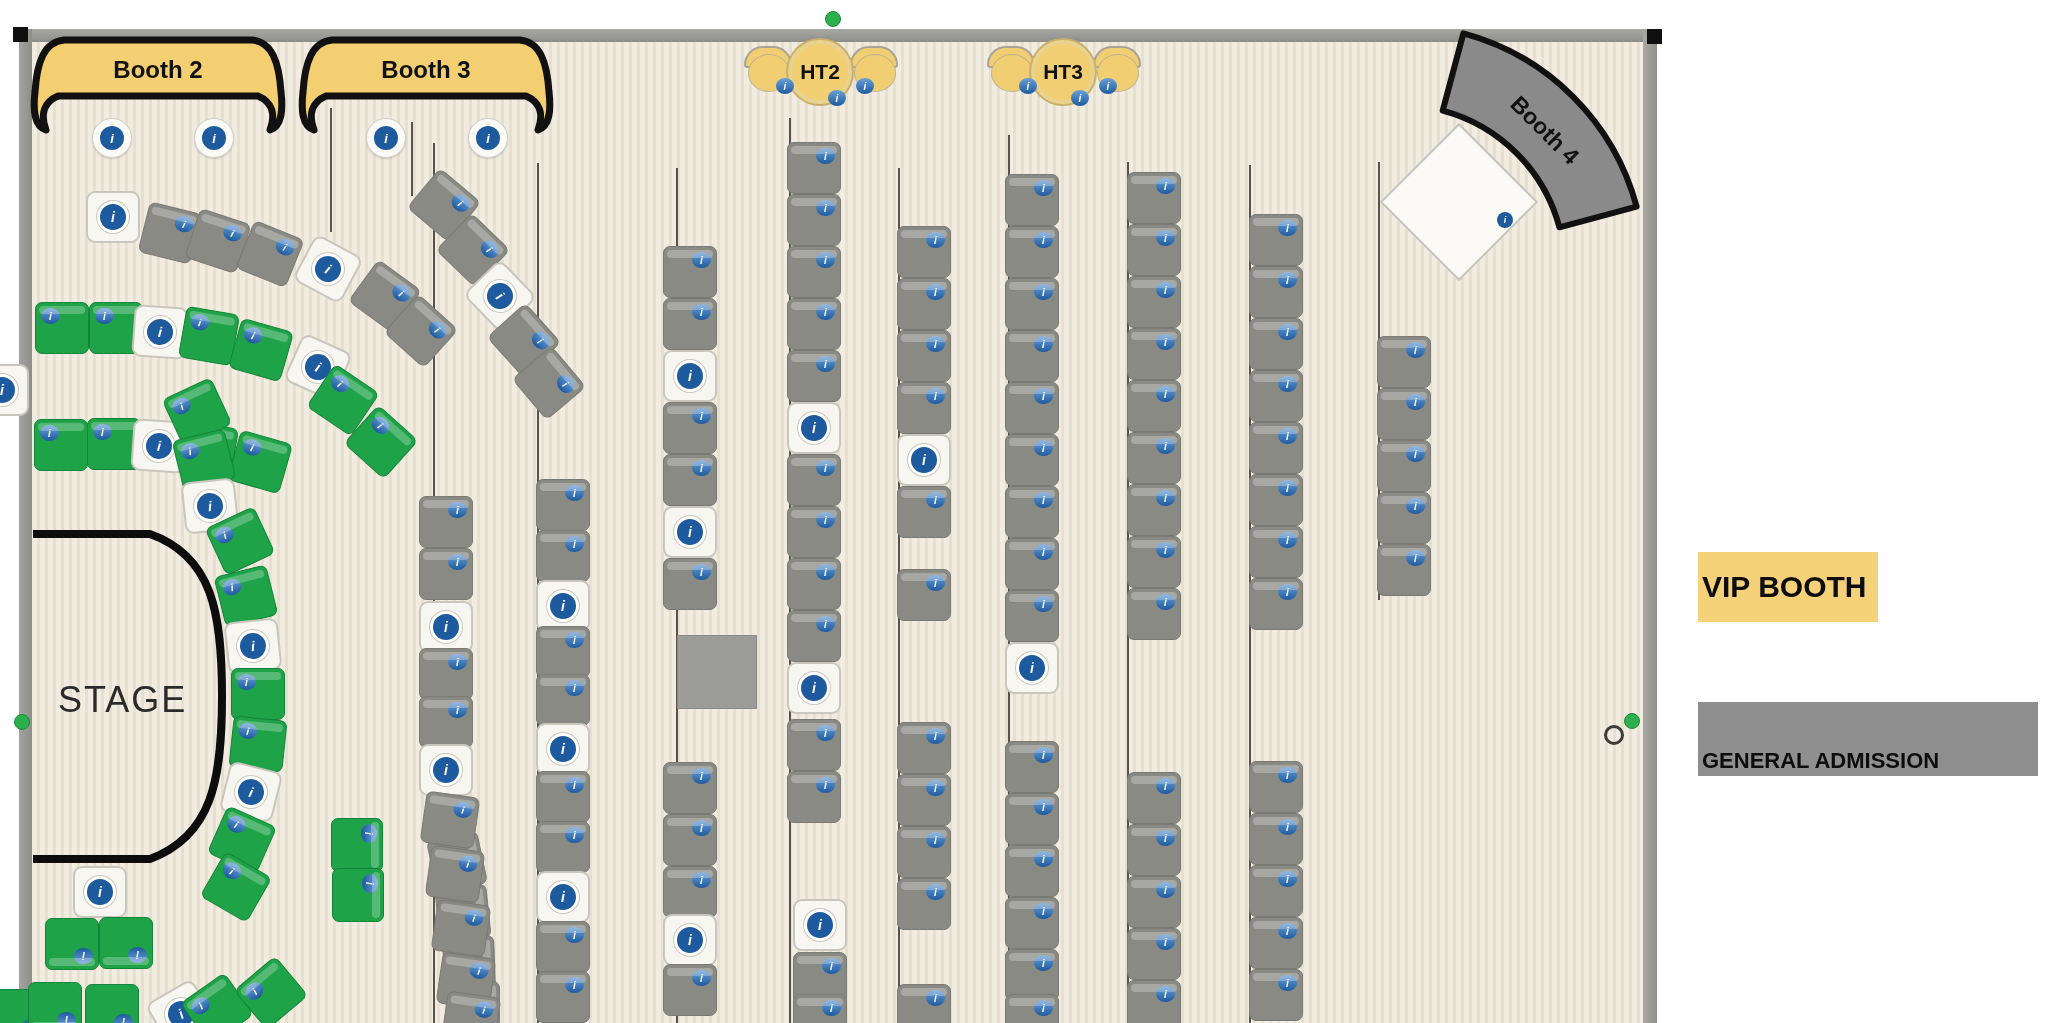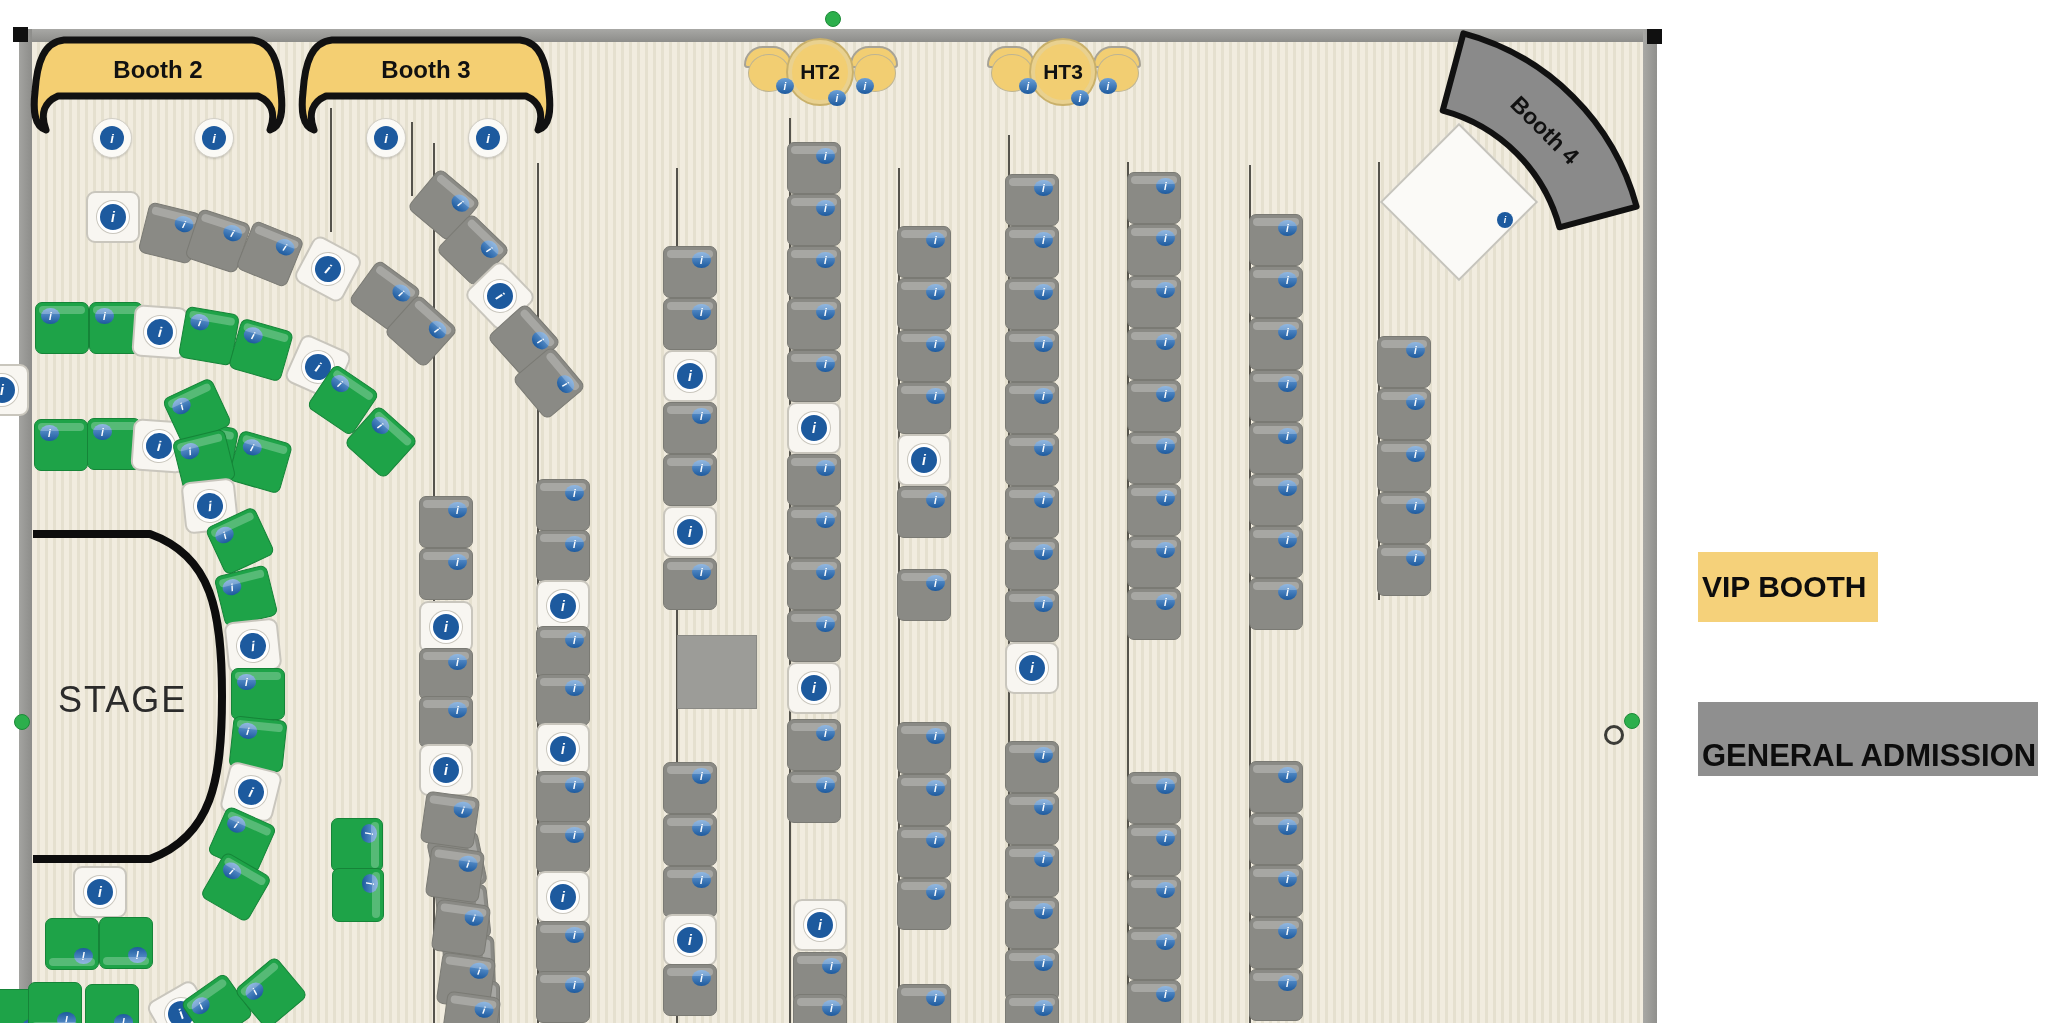--- a/index.html
+++ b/index.html
@@ -611,21 +611,21 @@
     <text x="1545" y="138" font-size="23" font-weight="bold" fill="#111" text-anchor="middle" transform="rotate(45 1545 130)">Booth 4</text>
   </svg>
 
   <div class="diamond" style="left:1403px;top:146px;"></div>
   <div class="bluedot" style="left:1497px;top:212px;">i</div>
 
   <div class="legend-item" id="leg0" style="align-items: center; left: 1698px; top: 552px; width: 180px; height: 70px; background: rgb(245, 209, 122);">
       <span style="font-size:30px;">VIP BOOTH</span>
     </div>
   <div class="legend-item" id="leg2" style="left: 1698px; top: 702px; width: 340px; height: 74px; background: rgb(143, 143, 143); align-items: flex-end;">
-      <span style="font-size:31px;">GENERAL ADMISSION</span>
+      <span style="font-size:22px;">GENERAL ADMISSION</span>
     </div>
 
 <div class="ht">
       <div class="htchair" style="left: 744px; top: 46px;">
         <div class="back"></div>
         <div class="cseat"></div>
       </div>
       <div class="htchair" style="left: 850px; top: 46px;">
         <div class="back"></div>
         <div class="cseat"></div>

